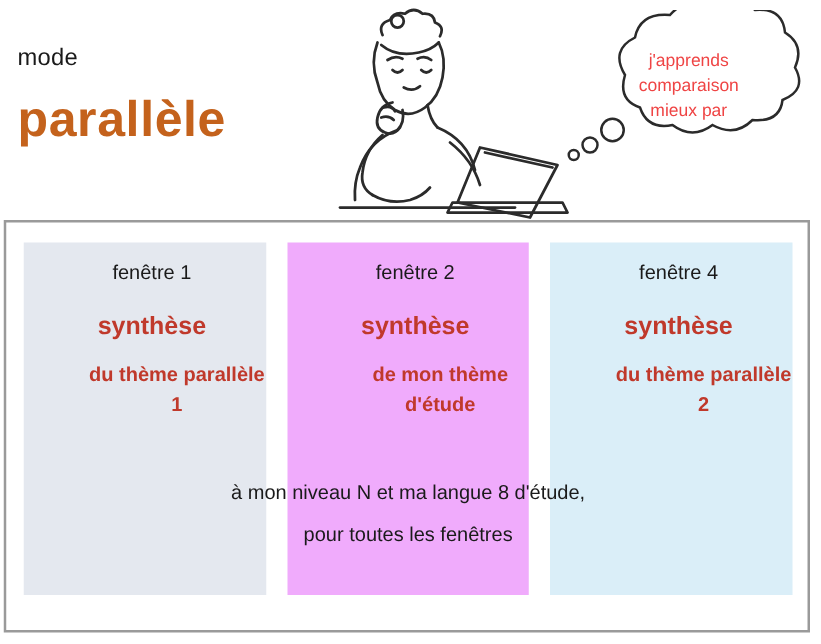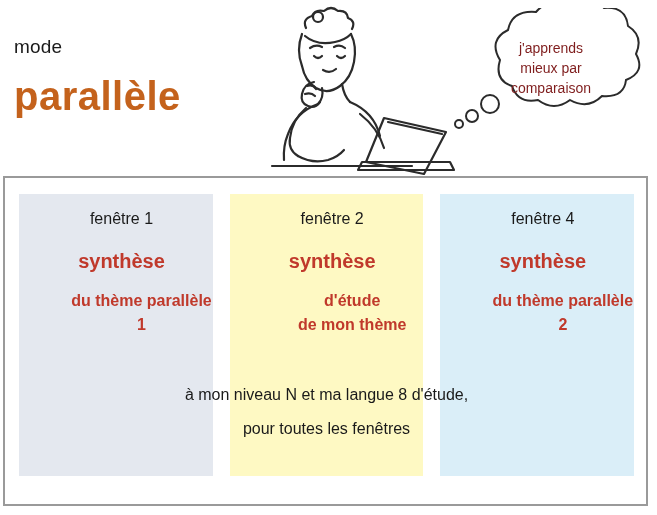--- a/index.html
+++ b/index.html
@@ -55,21 +55,21 @@
     height: 118px;
   }
   .bubble svg { display: block; }
   .bubble-text {
     position: absolute;
     left: 0;
     top: 30px;
     width: 198px;
     text-align: center;
     font-size: 14px;
-    color: #7f1d1d;
+    color: #ef4444;
     line-height: 20px;
   }
 
   
   .illustration {
     position: absolute;
     left: 210px;
     top: 4px;
     width: 250px;
     height: 172px;
@@ -95,21 +95,21 @@
     height: 282px;
     display: flex;
     gap: 17px;
   }
   .col {
     width: 205px;
     height: 282px;
     position: relative;
   }
   .col-1 { background: #e4e8ef; }
-  .col-2 { background: #fef9c3; }
+  .col-2 { background: #f0abfc; }
   .col-3 { background: #daeef8; }
   .col-inner {
     position: absolute;
     left: 0;
     top: 0;
     width: 205px;
     padding-top: 16px;
     text-align: center;
   }
   .win-title {
@@ -199,22 +199,22 @@
 
   <div class="bubble">
     <svg width="198" height="126" viewBox="0 0 198 126" fill="#ffffff" stroke="#2b2b2b" stroke-width="2">
       <path d="M48 52 q-12 -20 8 -30 q4 -20 28 -18 q14 -16 34 -6 q18 -14 34 2 q22 -2 24 18 q16 10 8 28 q10 18 -10 26 q-2 18 -24 16 q-14 14 -32 4 q-16 12 -32 0 q-20 4 -26 -14 q-18 -6 -12 -26 z" fill="#ffffff"></path>
       <circle cx="38" cy="96" r="9" fill="#ffffff"></circle>
       <circle cx="20" cy="108" r="6" fill="#ffffff"></circle>
       <circle cx="7" cy="116" r="4" fill="#ffffff"></circle>
     </svg>
     <div class="bubble-text">
       <div>j'apprends</div>
+      <div>comparaison</div>
       <div>mieux par</div>
-      <div>comparaison</div>
     </div>
   </div>
 
   <div class="main-box">
 
     <div class="columns">
 
       <div class="col col-1">
         <div class="col-inner">
           <div class="win-title">fenêtre 1</div>
@@ -224,22 +224,22 @@
             <div>1</div>
           </div>
         </div>
       </div>
 
       <div class="col col-2">
         <div class="col-inner">
           <div class="win-title">fenêtre 2</div>
           <div class="synth">synthèse</div>
           <div class="desc">
+            <div>de mon thème</div>
             <div>d'étude</div>
-            <div>de mon thème</div>
           </div>
         </div>
       </div>
 
       <div class="col col-3">
         <div class="col-inner">
           <div class="win-title">fenêtre 4</div>
           <div class="synth">synthèse</div>
           <div class="desc">
             <div>du thème parallèle</div>

